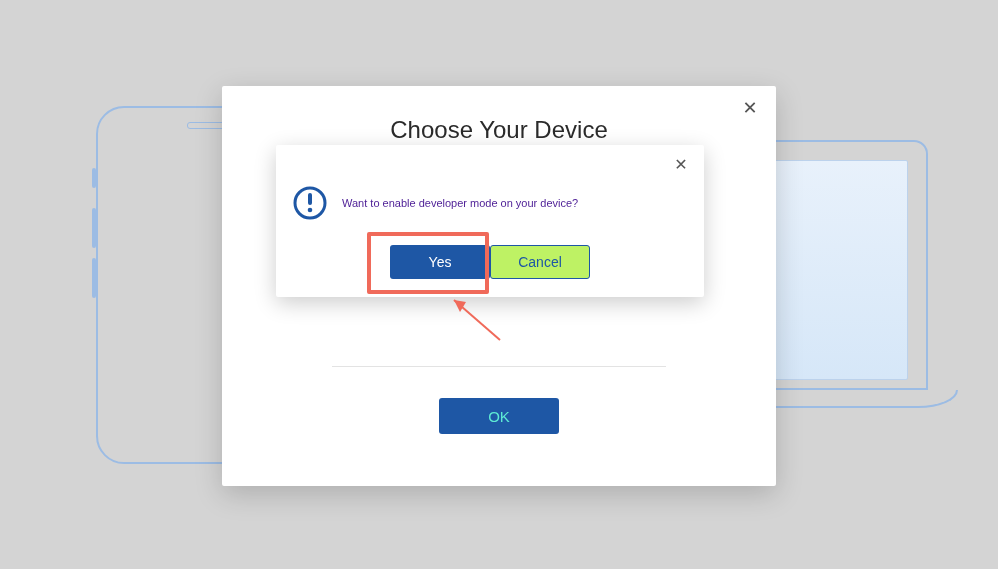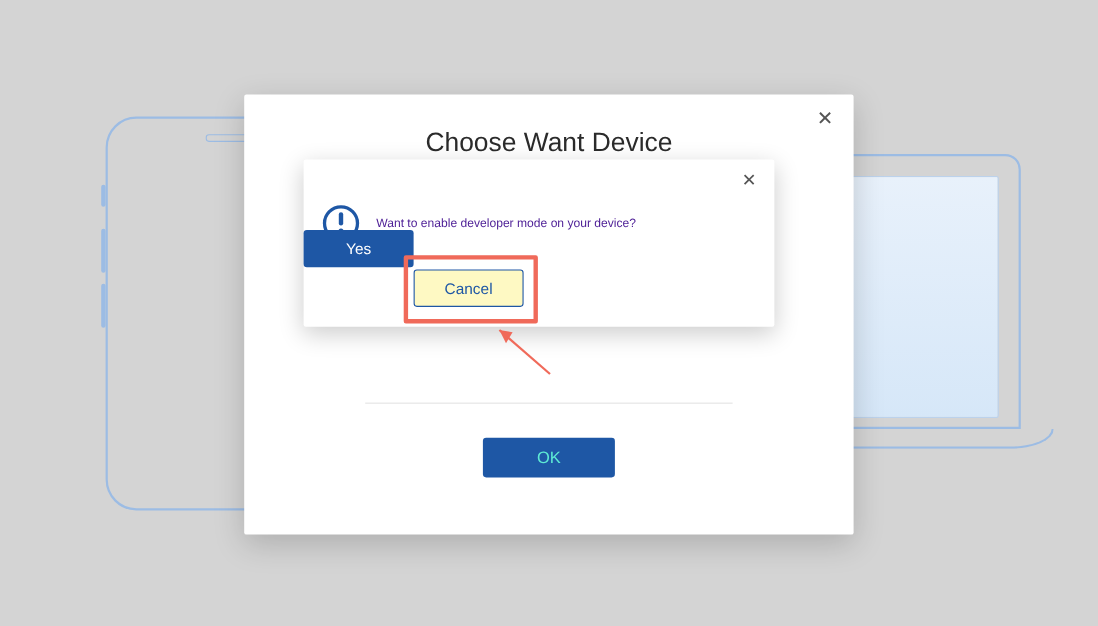--- a/index.html
+++ b/index.html
@@ -151,39 +151,39 @@
   }
   .dialog-inner .msg {
     font-size: 11px;
     color: #4c1d95;
   }
   .dialog-inner .buttons {
     position: absolute;
     bottom: 18px;
     left: 0; right: 0;
     display: flex;
+    justify-content: center;
   }
   .dialog-inner .yes-btn {
     width: 100px; height: 34px;
     background: #1e57a5;
     color: #fff;
     border: none;
     border-radius: 3px;
     font-size: 14px;
     cursor: pointer;
   }
   .dialog-inner .cancel-btn {
     width: 100px; height: 34px;
-    background: #fef9c3;
+    background: #bef264;
     color: #1e57a5;
     border: 1px solid #1e57a5;
     border-radius: 3px;
     font-size: 14px;
     cursor: pointer;
-    margin-top: 36px;
   }
 
   
   .highlight-box {
     position: absolute;
     border: 4px solid #f06a5a;
     border-radius: 2px;
     pointer-events: none;
   }
   .highlight-arrow {
@@ -203,21 +203,21 @@
   <div class="screen">
       <div class="screen-inner"></div>
     </div>
   <div class="base"></div>
 </div>
 
 <div class="dialog-outer">
   <button class="close">
     <span>✕</span>
   </button>
-  <h1>Choose Want Device</h1>
+  <h1>Choose Your Device</h1>
   <div class="divider"></div>
   <button class="ok-btn">
     <span>OK</span>
   </button>
 </div>
 
 <div class="dialog-inner">
   <button class="close">
     <span>✕</span>
   </button>

